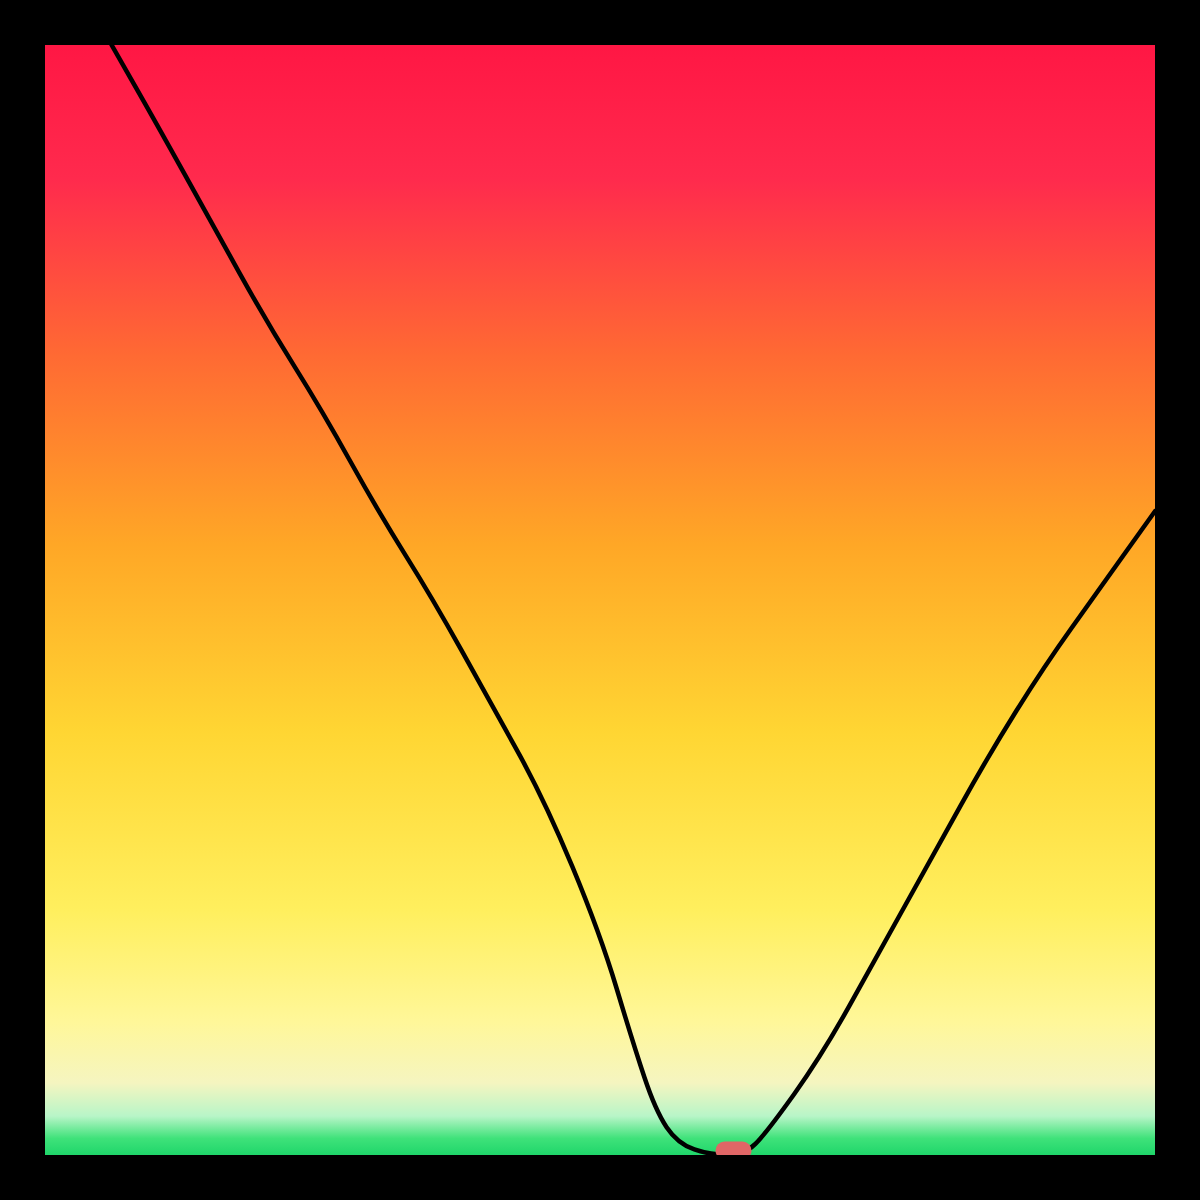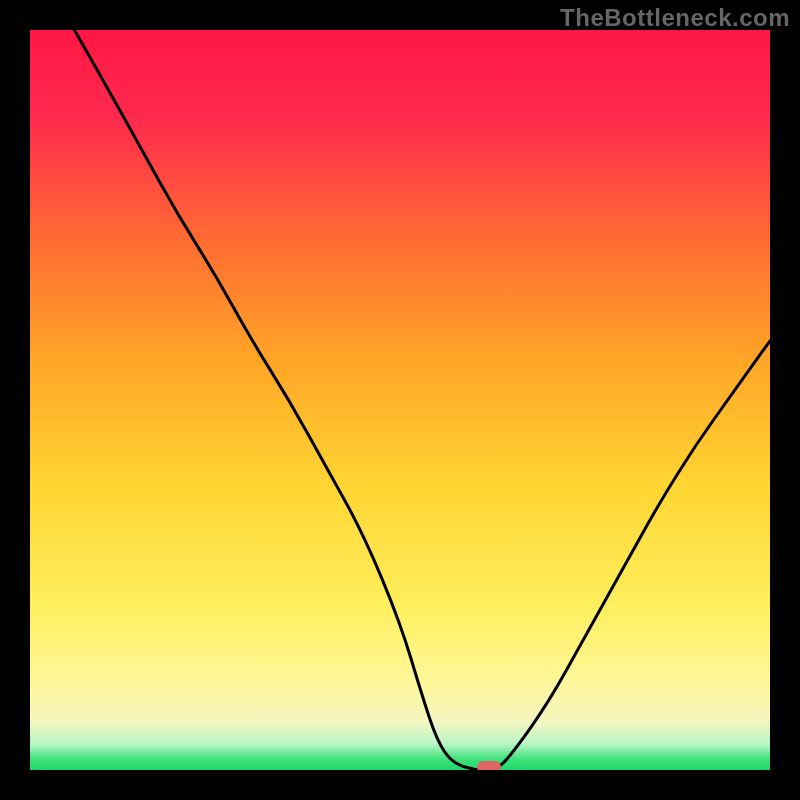--- a/index.html
+++ b/index.html
@@ -55,21 +55,20 @@
     height: 12px;
     border-radius: 6px;
     transform: translate(-50%, -50%);
   }
 </style>
 </head>
 <body>
 
 <div class="frame">
 
-  <div class="watermark">TheBottleneck.com</div>
 
   <div class="plot">
 
     <svg class="gradient" viewBox="0 0 740 740" preserveAspectRatio="none">
       <defs>
         <linearGradient id="bg-grad" x1="0" y1="0" x2="0" y2="1">
             <stop offset="0%" stop-color="#ff1744"></stop>
             <stop offset="12%" stop-color="#ff2a4d"></stop>
             <stop offset="28.000000000000004%" stop-color="#ff6a33"></stop>
             <stop offset="45%" stop-color="#ffa726"></stop>

